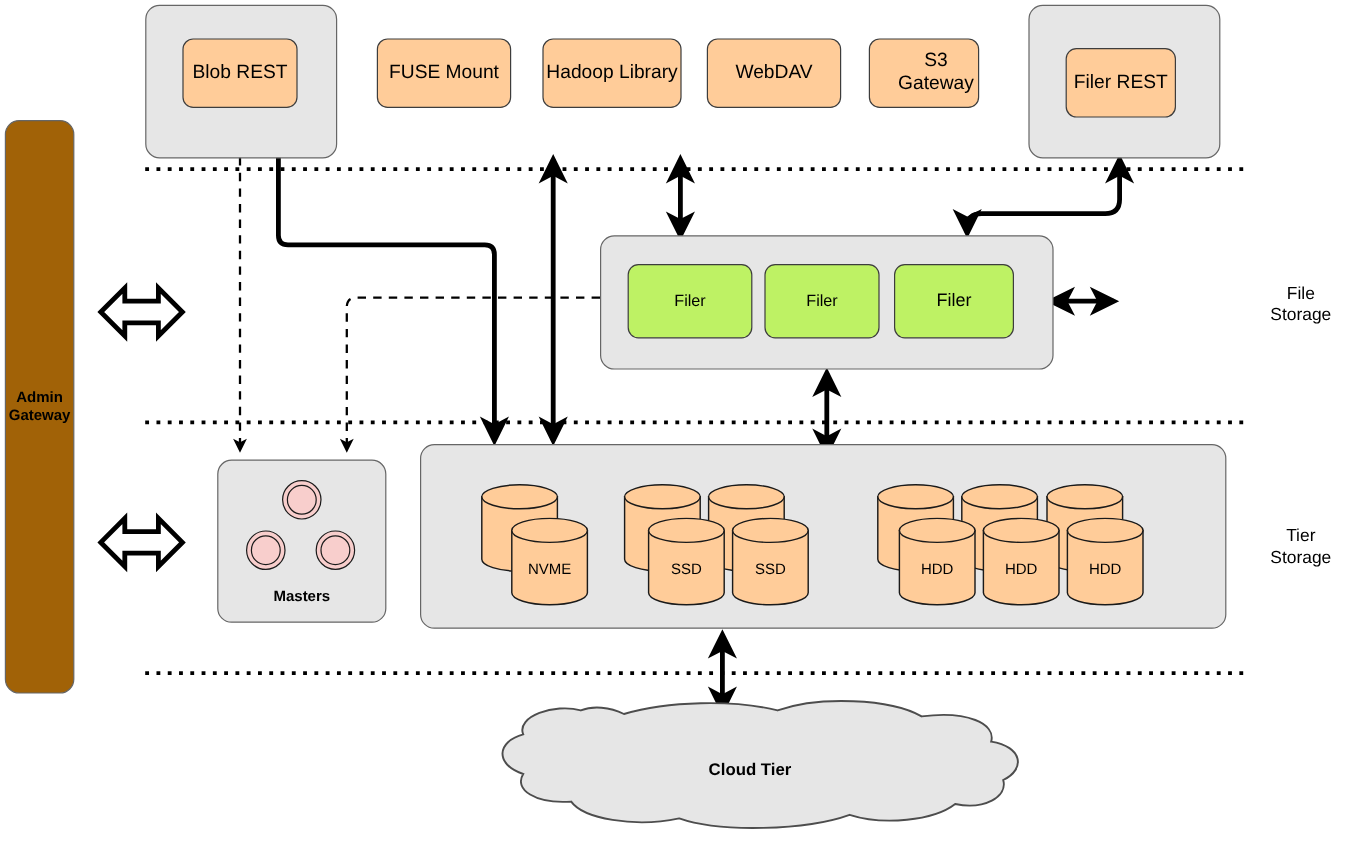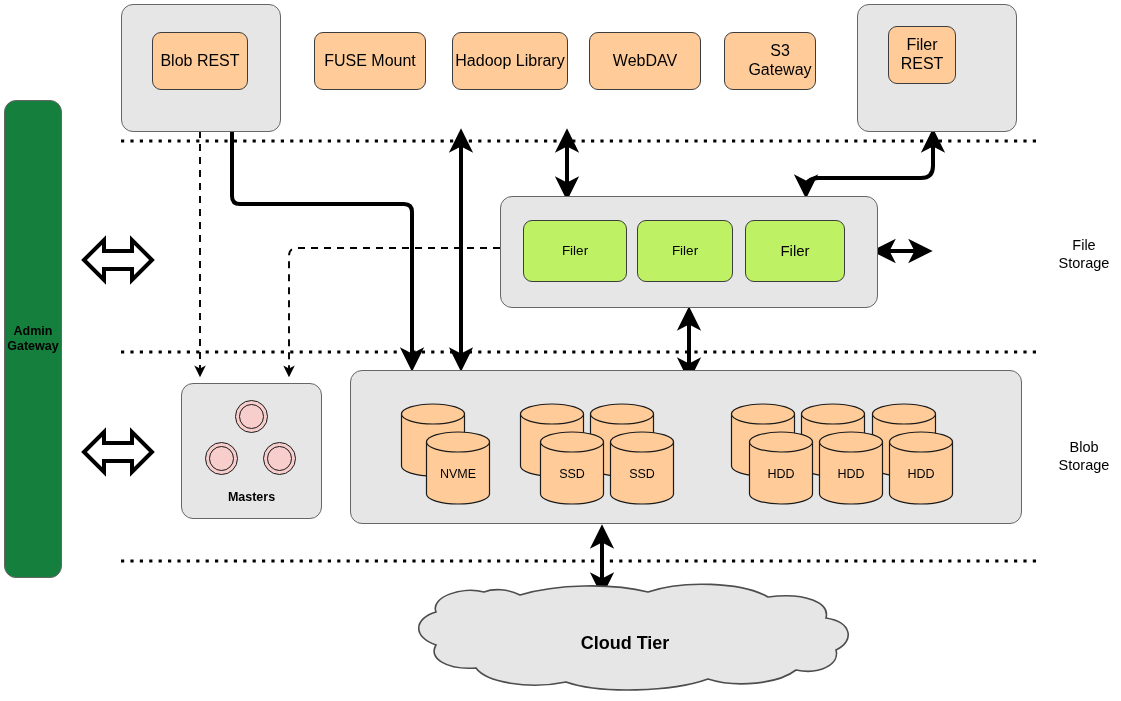--- a/index.html
+++ b/index.html
@@ -61,21 +61,21 @@
   }
   
   .box-green {
     background: #bef264;
     border: 1px solid #3d3d3d;
     border-radius: 9px;
     font-size: 13.5px;
   }
   
   .sidebar {
-    background: #15803d;
+    background: #a16207;
     border: 1px solid #666666;
     border-radius: 12px;
     font-size: 12.5px;
     font-weight: bold;
   }
   
   .caption {
     position: absolute;
     font-size: 14.5px;
     color: #000;
@@ -112,21 +112,21 @@
   .masters-label {
     position: absolute;
     left: 0; right: 0;
     bottom: 14px;
     text-align: center;
     font-size: 12.5px;
     font-weight: bold;
   }
   .cloud-label {
     position: absolute;
-    font-size: 18px;
+    font-size: 14px;
     font-weight: bold;
     color: #000;
   }
   .sql-label {
     font-size: 12.5px;
     font-weight: bold;
   }
   .disk-label {
     font-size: 12.5px;
   }
@@ -212,21 +212,21 @@
     <span>Hadoop Library</span>
   </div>
   <div class="node box-orange" style="left:589px; top:32px; width:112px; height:58px;">
     <span>WebDAV</span>
   </div>
   <div class="node box-orange" style="left:724px; top:32px; width:92px; height:58px;padding-left:20px;">
     <span>S3 Gateway</span>
   </div>
 
   <div class="group" style="position:absolute; left:857px; top:4px; width:158px; height:126px;"></div>
-  <div class="node box-orange" style="left:888px; top:26px; width:68px; height:58px;">
+  <div class="node box-orange" style="left:888px; top:40px; width:92px; height:58px;">
     <span>Filer REST</span>
   </div>
 
   <div class="group" style="position:absolute; left:500px; top:196px; width:376px; height:110px;"></div>
   <div class="node box-green" style="left:523px; top:220px; width:104px; height:62px;">
     <span>Filer</span>
   </div>
   <div class="node box-green" style="left:637px; top:220px; width:96px; height:62px;">
     <span>Filer</span>
   </div>
@@ -324,19 +324,19 @@
   </div>
   <div class="cyl" style="left:888px; top:431px; width:66px; height:76px;">
     <svg width="66" height="76" viewBox="0 0 66 76" xmlns="http://www.w3.org/2000/svg">
       <path d="M 1.5 11 L 1.5 63 A 31.5 10 0 0 0 64.5 63 L 64.5 11 Z" fill="#FFCC99" stroke="#1a1a1a" stroke-width="1.2"></path>
       <ellipse cx="33" cy="11" rx="31.5" ry="10" fill="#FFCC99" stroke="#1a1a1a" stroke-width="1.2"></ellipse>
     </svg>
     <div class="cyl-label disk-label" style="top:36px;">HDD</div>
   </div>
 
   <div class="caption" style="left:1048px; top:438px; width:72px;">
-    <div>Blob</div>
+    <div>Tier</div>
     <div>Storage</div>
   </div>
 
   <div class="cloud-label" style="left:561px; top:633px; width:128px; text-align:center;">Cloud Tier</div>
 
 </div>
 
 </body></html>

